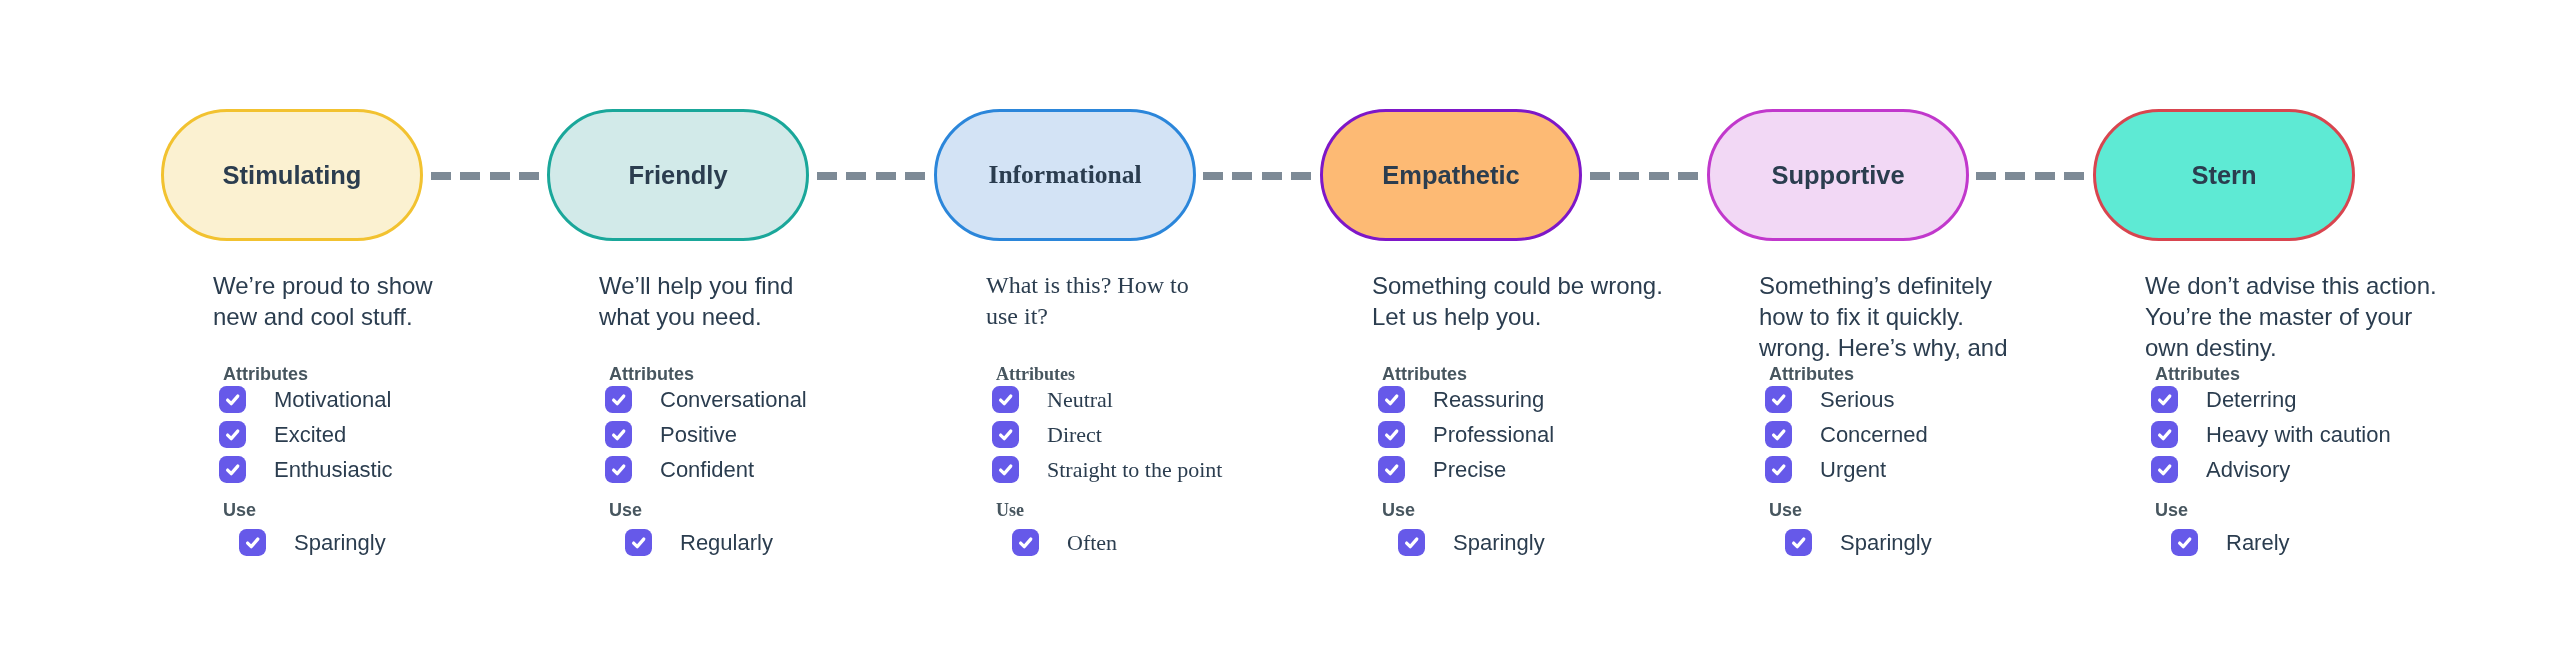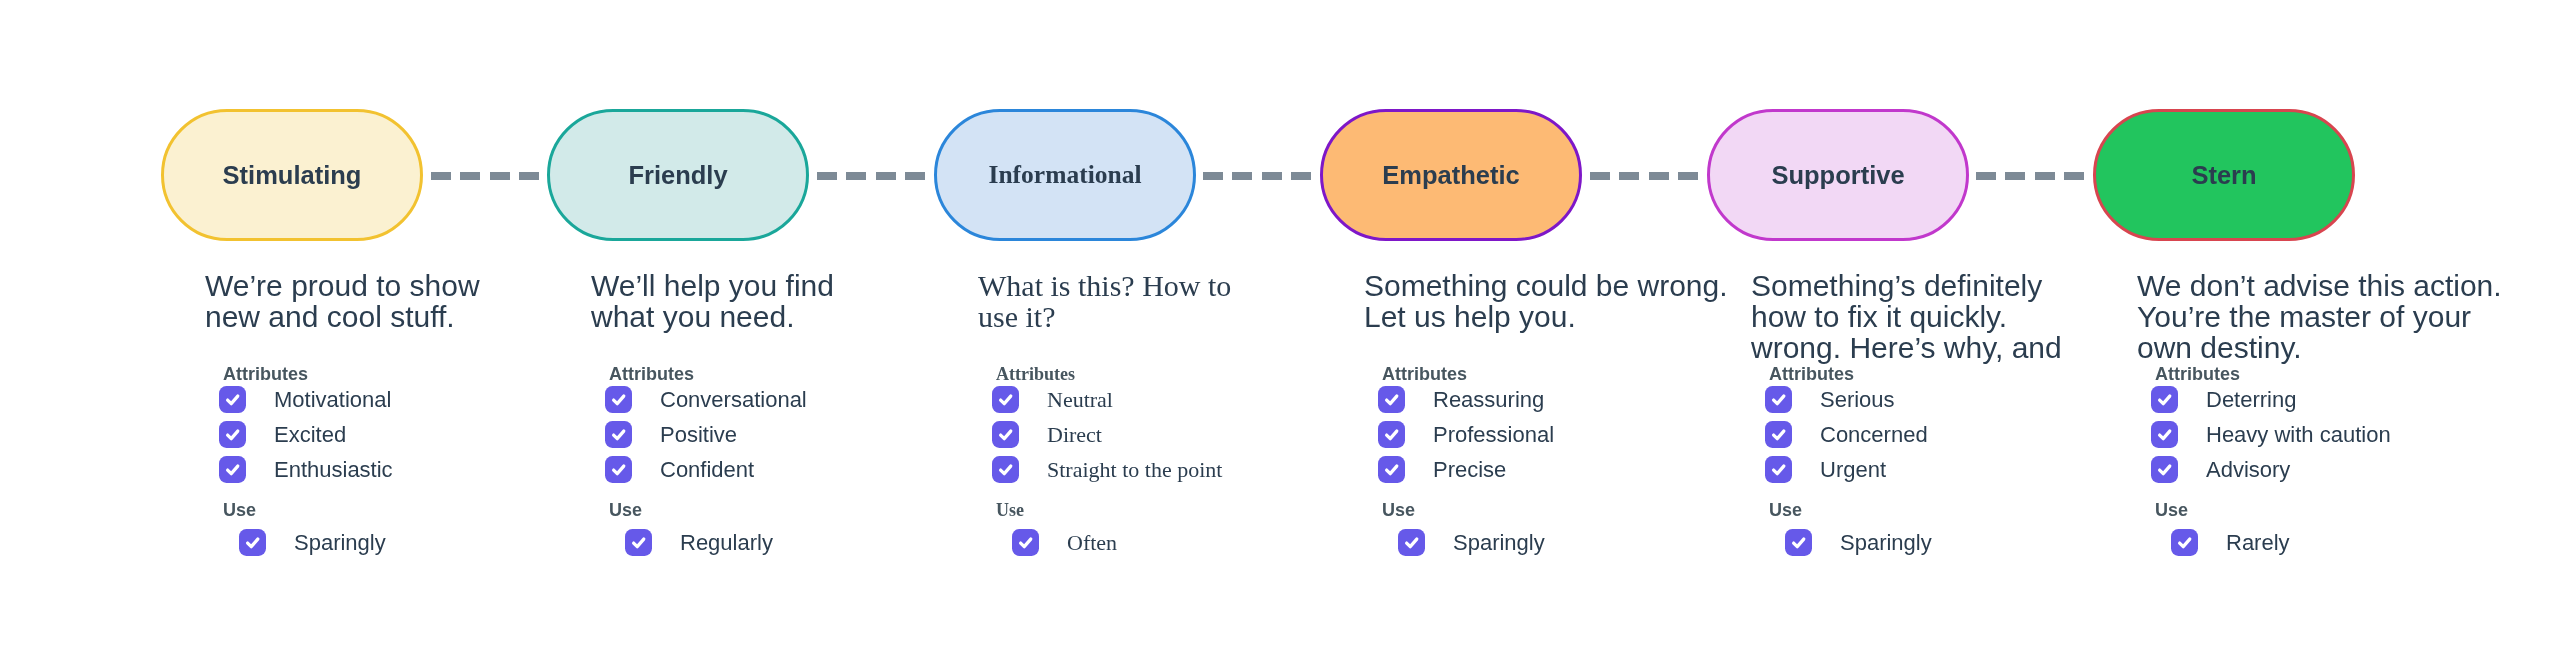--- a/index.html
+++ b/index.html
@@ -36,22 +36,22 @@
     justify-content:center;
   }
   .pill-label{
     font-size:25.5px;
     font-weight:700;
     color:var(--text-color,#2B3D4F);
   }
   .desc{
     position:absolute;
     top:270px;
-    left:44px;
-    font-size:30px;
+    left:52px;
+    font-size:24px;
     line-height:31px;
     color:var(--text-color,#2B3D4F);
     white-space:nowrap;
   }
   .section-label{
     position:absolute;
     left:62px;
     font-size:18px;
     font-weight:700;
     color:var(--header-color,#47565F);
@@ -328,21 +328,21 @@
       <span class="checkbox">
           <svg viewBox="0 0 24 24">
             <path d="M5 12.5l5 5L19 7" fill="none" stroke="#ffffff" stroke-width="4.5" stroke-linecap="round" stroke-linejoin="round"></path>
           </svg>
         </span>
       <span class="check-label">Sparingly</span>
     </div>
   </div>
 
   <div class="column col5">
-    <div class="pill" style="background: #22c55e; border-color: rgb(216, 69, 79);">
+    <div class="pill" style="background: #5eead4; border-color: rgb(216, 69, 79);">
       <span class="pill-label">Stern</span>
     </div>
     <div class="desc">
       <div class="desc-line">We don’t advise this action.</div>
       <div class="desc-line">You’re the master of your</div>
       <div class="desc-line">own destiny.</div>
     </div>
     <div class="section-label attrs-label">Attributes</div>
     <div class="check-row row-0">
       <span class="checkbox">

